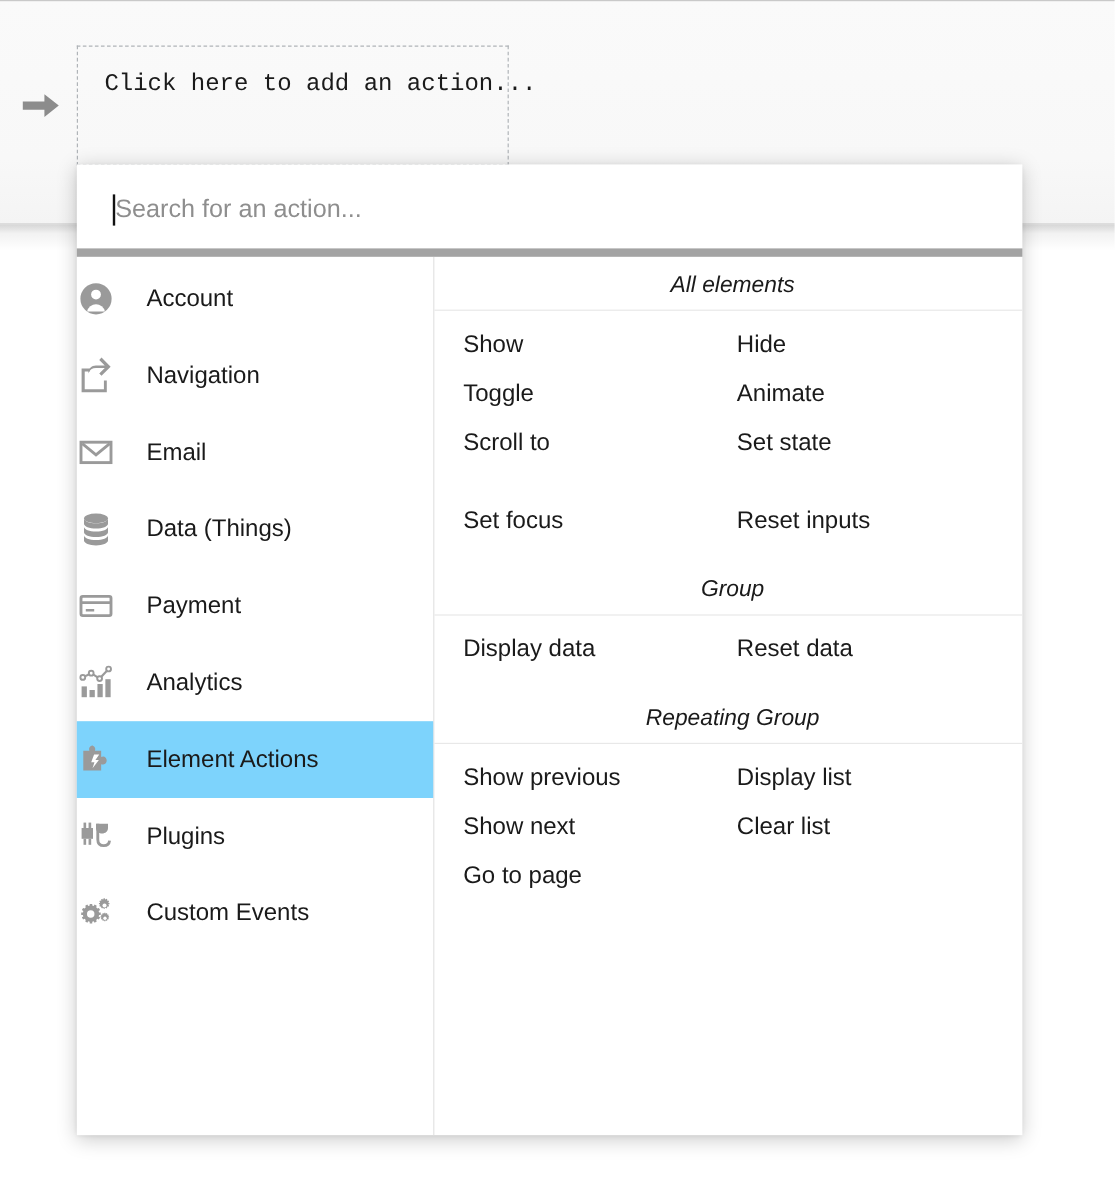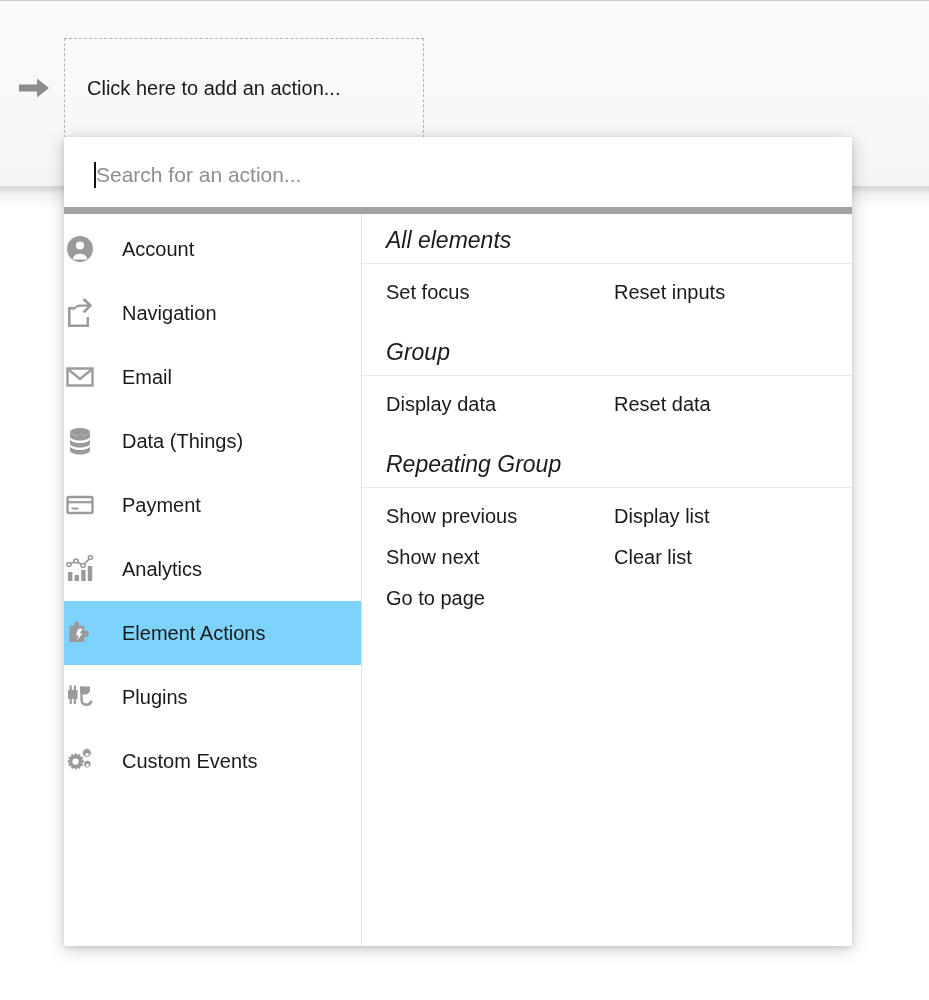--- a/index.html
+++ b/index.html
@@ -60,24 +60,25 @@
     top: 37px;
     width: 360px;
     height: 100px;
     border: 1px dashed #b0b4b8;
     background: transparent;
   }
 
   #add-action-label {
     position: absolute;
     left: 22px;
-    top: 38px;
+    top: 20px;
     font-size: 20px;
     color: #1a1a1a;
     white-space: nowrap;
+    font-family: Liberation Mono, monospace;
   }
 
   
   #action-dropdown {
     position: absolute;
     left: 64px;
     top: 137px;
     width: 788px;
     height: 809px;
     background: #ffffff;
@@ -158,25 +159,26 @@
   }
 
   
   #action-list {
     flex: 1 1 auto;
     min-width: 0;
     padding-top: 3px;
   }
 
   .section-header {
-    font-size: 23px;
+    font-size: 19px;
     font-style: italic;
     color: #1a1a1a;
     padding: 10px 17px 9px 24px;
     border-bottom: 1px solid #e8e8e8;
+    text-align: center;
   }
 
   .action-grid {
     display: grid;
     grid-template-columns: 228px 1fr;
     padding: 8px 0 16px 0;
   }
 
   .action-item {
     font-size: 20px;
@@ -311,20 +313,28 @@
               <circle cx="23.5" cy="20.2" r="1.4" fill="#fff"></circle>
             </svg>
           </span>
           <span class="cat-label">Custom Events</span>
         </div>
       </div>
 
     <div id="action-list">
         <div class="section-header">All elements</div>
         <div class="action-grid">
+          <div class="action-item">Show</div>
+          <div class="action-item">Hide</div>
+          <div class="action-item">Toggle</div>
+          <div class="action-item">Animate</div>
+          <div class="action-item">Scroll to</div>
+          <div class="action-item">Set state</div>
+        </div>
+        <div class="action-grid">
           <div class="action-item">Set focus</div>
           <div class="action-item">Reset inputs</div>
         </div>
         <div class="section-header">Group</div>
         <div class="action-grid">
           <div class="action-item">Display data</div>
           <div class="action-item">Reset data</div>
         </div>
         <div class="section-header">Repeating Group</div>
         <div class="action-grid">

